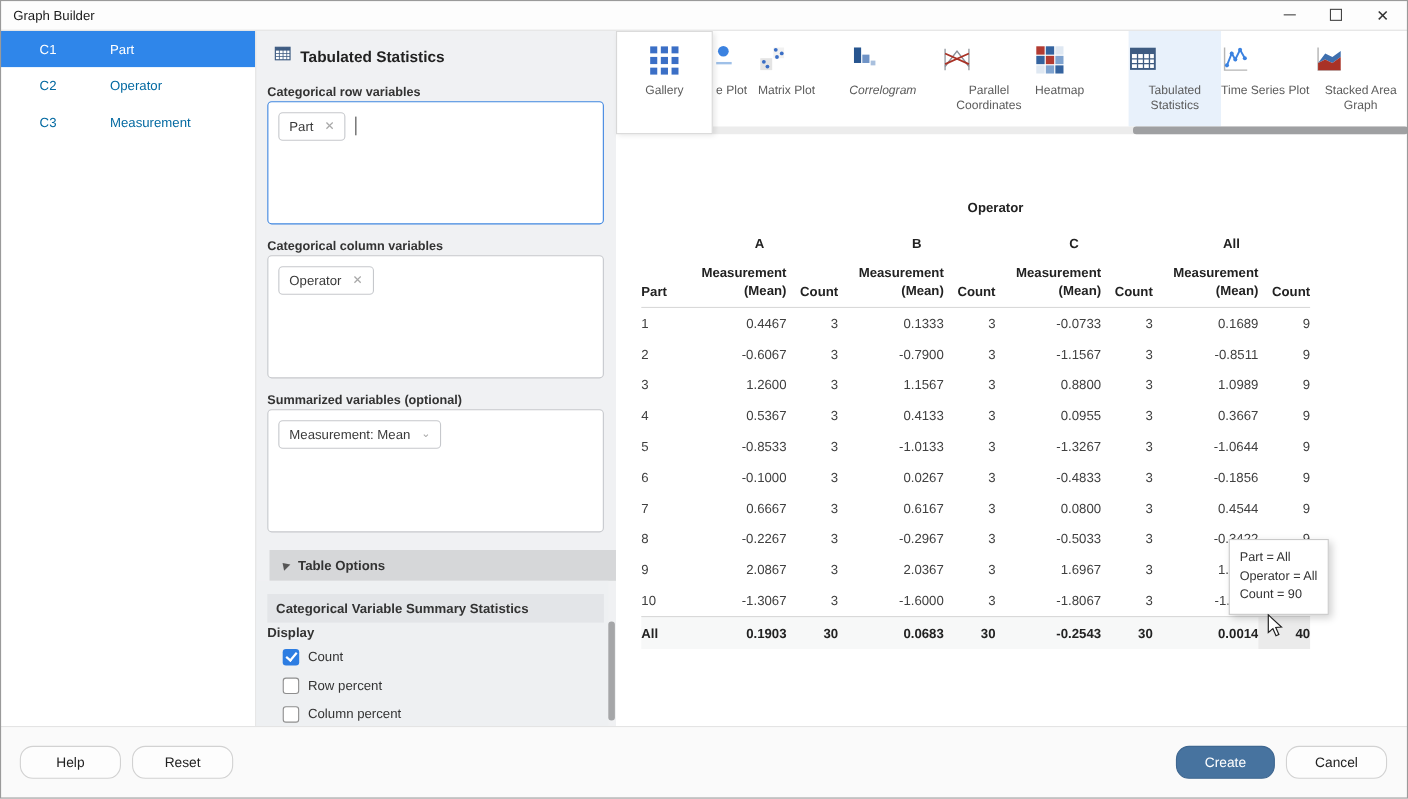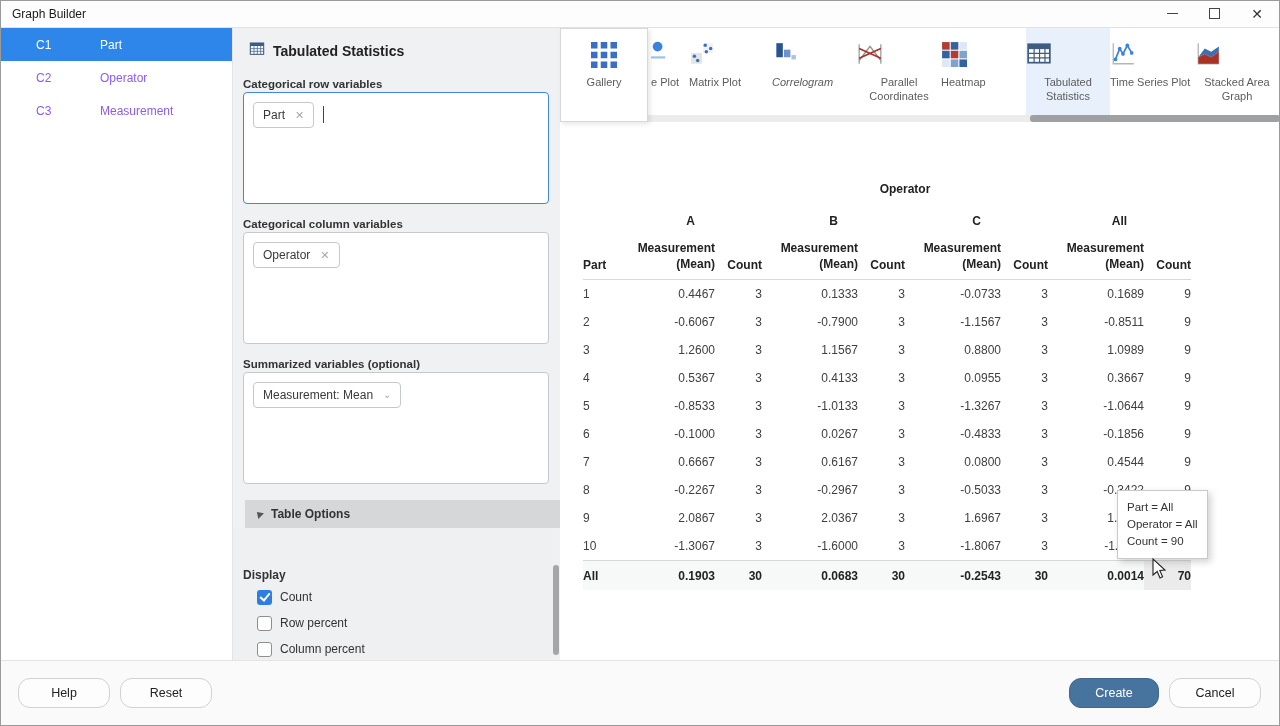--- a/index.html
+++ b/index.html
@@ -14,21 +14,21 @@
   .titlebar { position:absolute; left:0; top:0; width:1280px; height:28px; background:#fdfdfd; border-bottom:1px solid #e2e2e2; z-index:20; }
   .titlebar .title { position:absolute; left:12px; top:7px; font-size:12px; color:#1a1a1a; }
   .winbtn { position:absolute; top:0; width:30px; height:27px; display:flex; align-items:center; justify-content:center; }
   #btn-min { right:93px; } #btn-max { right:51px; } #btn-close { right:8px; }
   .glyph-min { display:block; width:11px; height:1px; background:#444; }
   .glyph-max { display:block; width:11px; height:11px; border:1.3px solid #444; }
   .glyph-close { font-size:14px; color:#333; line-height:1; }
 
   
   .sidebar { position:absolute; left:0; top:28px; width:232px; height:632px; background:#fff; }
-  .side-row { height:33px; display:flex; align-items:center; font-size:12px; color:#8b5cf6; }
+  .side-row { height:33px; display:flex; align-items:center; font-size:12px; color:#0369a1; }
   .side-row .cid { margin-left:36px; width:64px; }
   .side-row.selected { background:var(--accent_blue); color:#fff; }
 
   
   .panel { position:absolute; left:232px; top:28px; width:328px; height:632px; background:#f0f1f3; border-left:1px solid #e4e4e4; }
   .panel-header { position:absolute; left:16px; top:13px; display:flex; gap:8px; align-items:center; font-size:14px; font-weight:bold; color:#222; }
   .panel-label { position:absolute; left:10px; font-size:11.5px; font-weight:bold; color:#333; }
   #lbl-rowvars { top:50px; } #lbl-colvars { top:190px; } #lbl-sumvars { top:330px; }
   .varbox { position:absolute; left:10px; width:306px; height:112px; background:#fff; border:1px solid #c6c8cc; border-radius:4px; padding:9px; }
   #box-rowvars { top:64px; border:1.5px solid var(--focus_blue); }
@@ -153,20 +153,21 @@
   <div class="varbox" id="box-sumvars"><span class="chip">
         <span>Measurement: Mean</span>
         <span class="chev">⌄</span>
       </span></div>
 
   <div class="options-bar">
     <span class="collapse-tri"></span>
     <span>Table Options</span>
   </div>
   <div class="options-body"></div>
+  <div class="subhead">Categorical Variable Summary Statistics</div>
   <div class="display-label">Display</div>
   <div class="checks" id="check-list">
       <div class="checkrow">
         <span class="cb checked"></span>
         <span>Count</span>
       </div>
       <div class="checkrow">
         <span class="cb un"></span>
         <span>Row percent</span>
       </div>
@@ -440,21 +441,21 @@
         </div>
         <div class="trow total">
           <span class="part">All</span>
           <span class="num">0.1903</span>
           <span class="num">30</span>
           <span class="num">0.0683</span>
           <span class="num">30</span>
           <span class="num">-0.2543</span>
           <span class="num">30</span>
           <span class="num">0.0014</span>
-          <span class="num hovercell">70</span>
+          <span class="num hovercell">40</span>
         </div>
       </div>
   </div>
 
   <div class="tooltip">
     <div>Part = All</div>
     <div>Operator = All</div>
     <div>Count = 90</div>
   </div>
 

